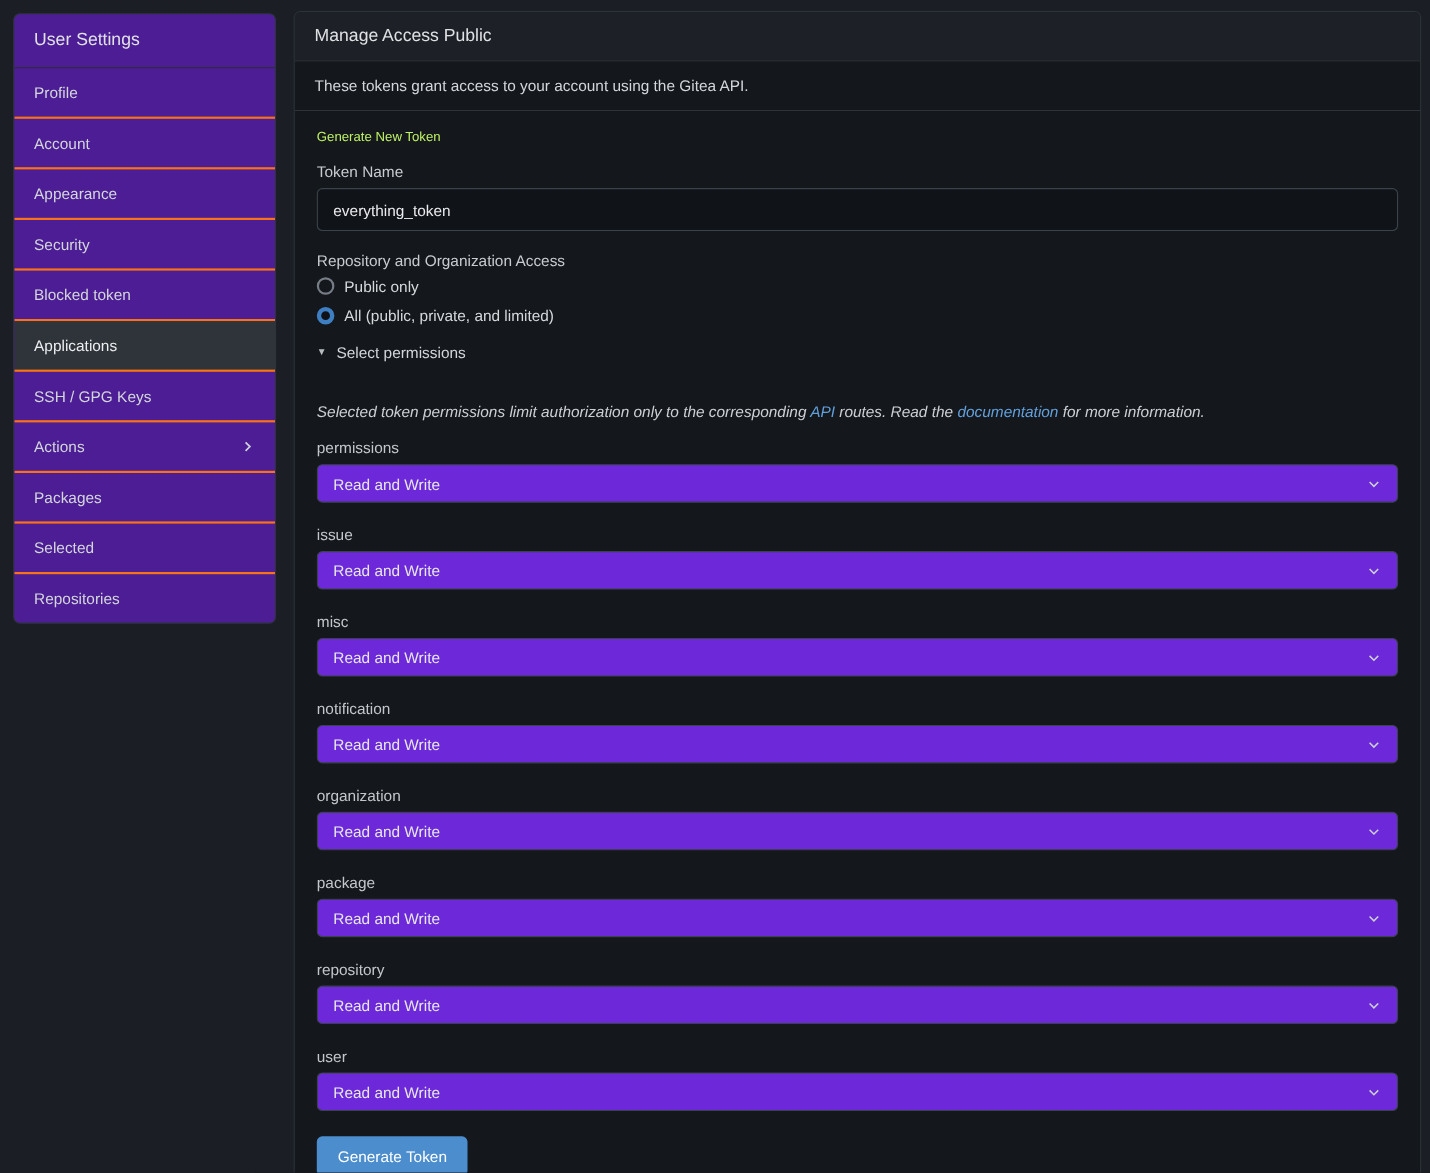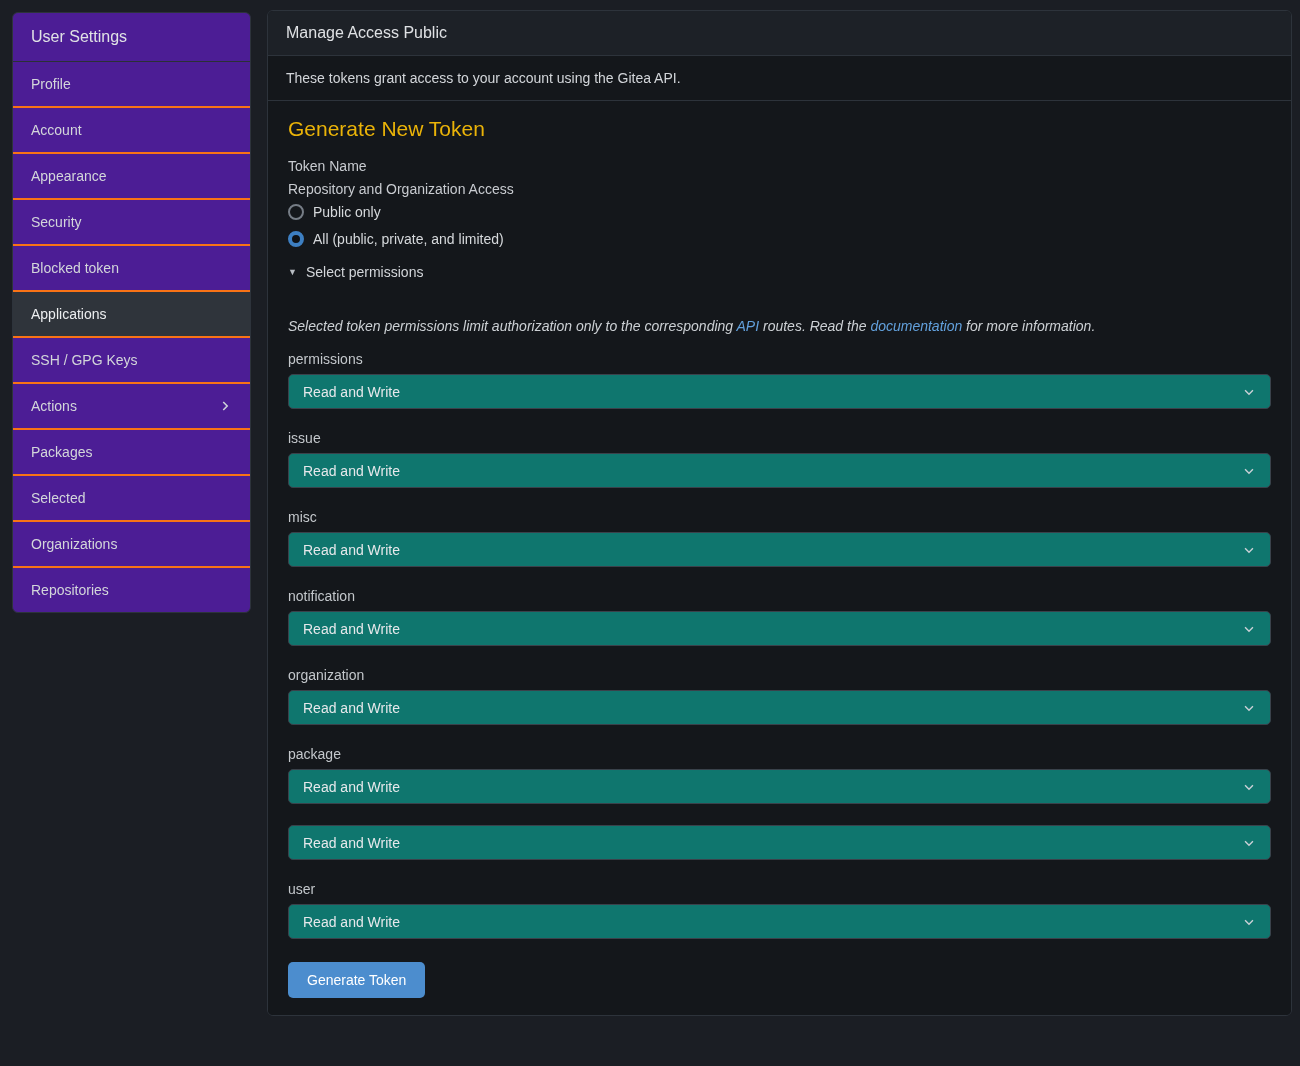--- a/index.html
+++ b/index.html
@@ -68,23 +68,23 @@
     font-size: 14px;
     color: #d3d6da;
     border-bottom: 1px solid #2d333b;
     background: #14171b;
   }
   .form-seg {
     padding: 16px 20px 17px 20px;
     background: #14171b;
   }
   .section-title {
-    font-size: 21px;
+    font-size: 12px;
     font-weight: 500;
-    color: #eab308;
+    color: #bef264;
     margin-bottom: 17px;
   }
   .field-label {
     display: block;
     font-size: 14px;
     color: #c8cbd0;
     margin-bottom: 7px;
   }
   .text-input {
     width: 100%;
@@ -139,21 +139,21 @@
   .scope-group { margin-bottom: 21px; }
   .scope-label {
     display: block;
     font-size: 14px;
     color: #c3c7cb;
     margin-bottom: 7px;
   }
   .select-box {
     width: 100%;
     height: 35px;
-    background: #0f766e;
+    background: #6d28d9;
     border: 1px solid #3a424b;
     border-radius: 5px;
     display: flex;
     align-items: center;
     justify-content: space-between;
     padding: 0 14px;
     color: #e6e8eb;
     font-size: 14px;
     cursor: pointer;
   }
@@ -205,35 +205,33 @@
           <path d="M6 3.5 L10.5 8 L6 12.5"></path>
         </svg>
     </div>
     <div class="sidebar-item">
       <span>Packages</span>
     </div>
     <div class="sidebar-item">
       <span>Selected</span>
     </div>
     <div class="sidebar-item">
-      <span>Organizations</span>
-    </div>
-    <div class="sidebar-item">
       <span>Repositories</span>
     </div>
   </nav>
 
   <section class="main">
     <div class="main-header">Manage Access Public</div>
     <div class="main-desc">These tokens grant access to your account using the Gitea API.</div>
 
     <div class="form-seg">
       <div class="section-title">Generate New Token</div>
 
       <label class="field-label">Token Name</label>
+      <input class="text-input" type="text" value="everything_token" style="">
 
       <label class="field-label">Repository and Organization Access</label>
 
       <div class="radio-row">
         <span class="radio"></span>
         <span class="radio-label">Public only</span>
       </div>
       <div class="radio-row">
         <span class="radio selected"></span>
         <span class="radio-label">All (public, private, and limited)</span>
@@ -302,20 +300,21 @@
         <label class="scope-label">package</label>
         <div class="select-box">
           <span>Read and Write</span>
           <svg class="chev-down" viewBox="0 0 16 16">
               <path d="M3.5 6 L8 10.5 L12.5 6"></path>
             </svg>
         </div>
       </div>
 
       <div class="scope-group">
+        <label class="scope-label">repository</label>
         <div class="select-box">
           <span>Read and Write</span>
           <svg class="chev-down" viewBox="0 0 16 16">
               <path d="M3.5 6 L8 10.5 L12.5 6"></path>
             </svg>
         </div>
       </div>
 
       <div class="scope-group">
         <label class="scope-label">user</label>

